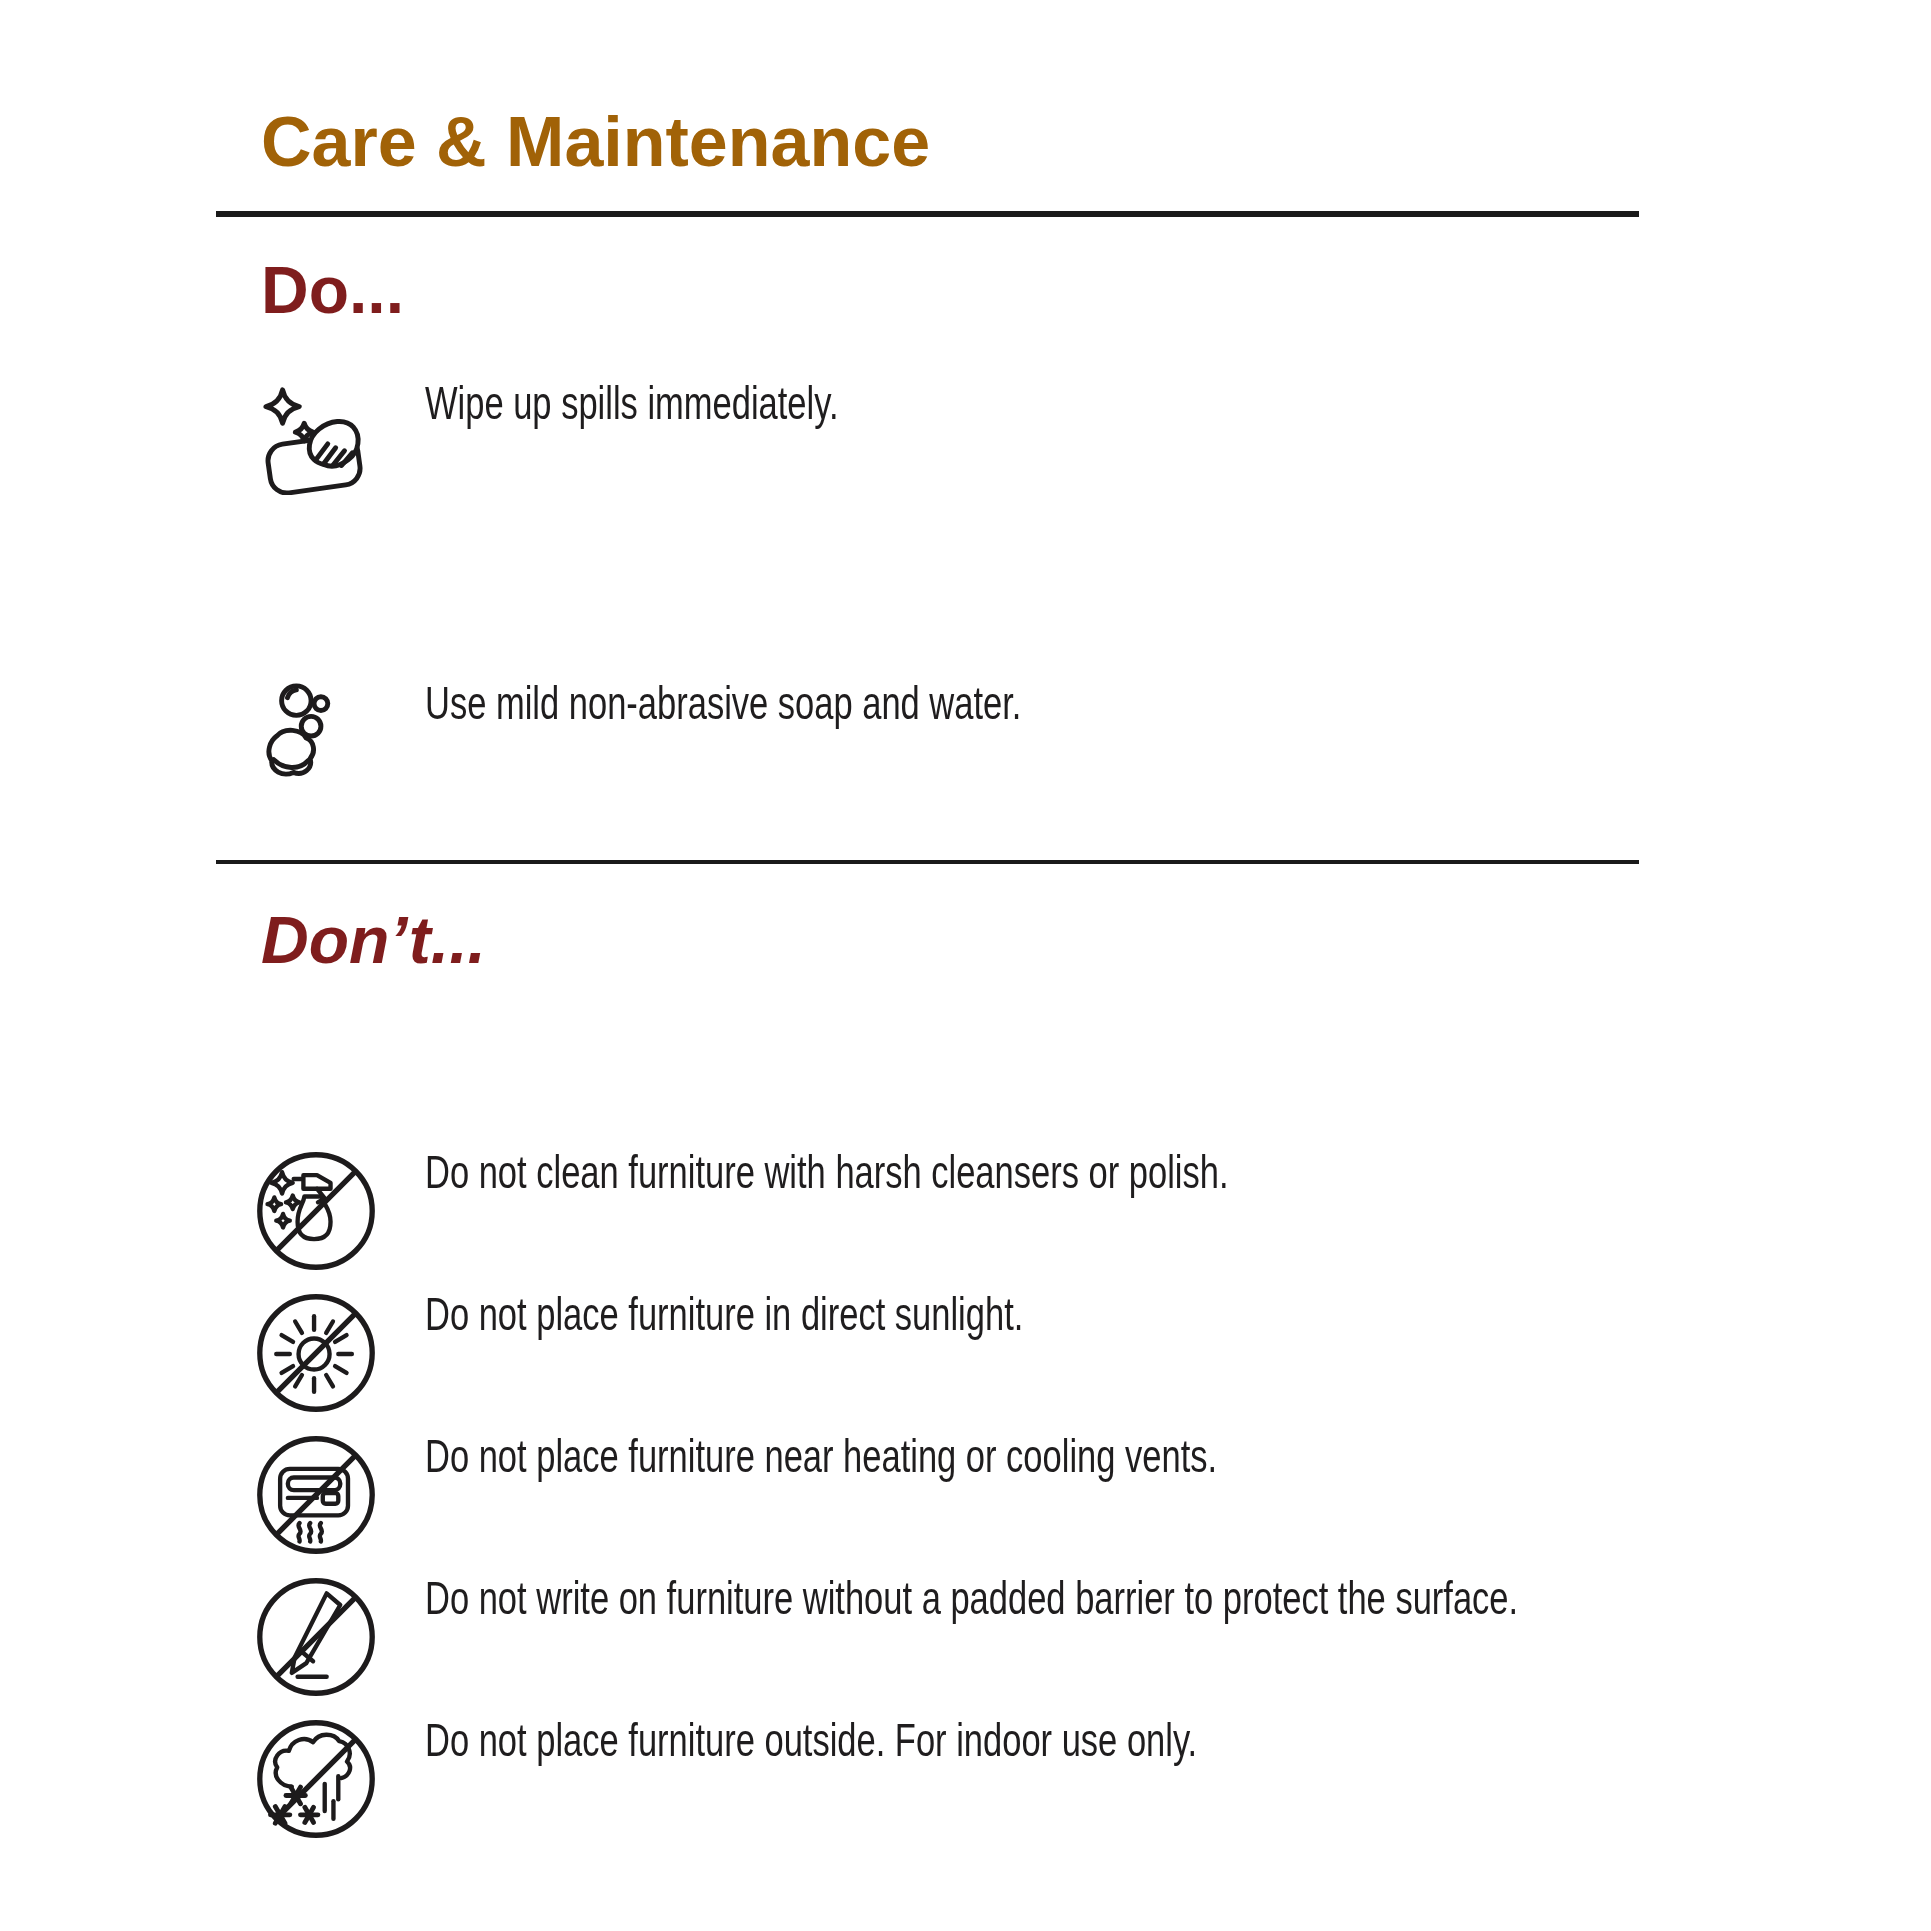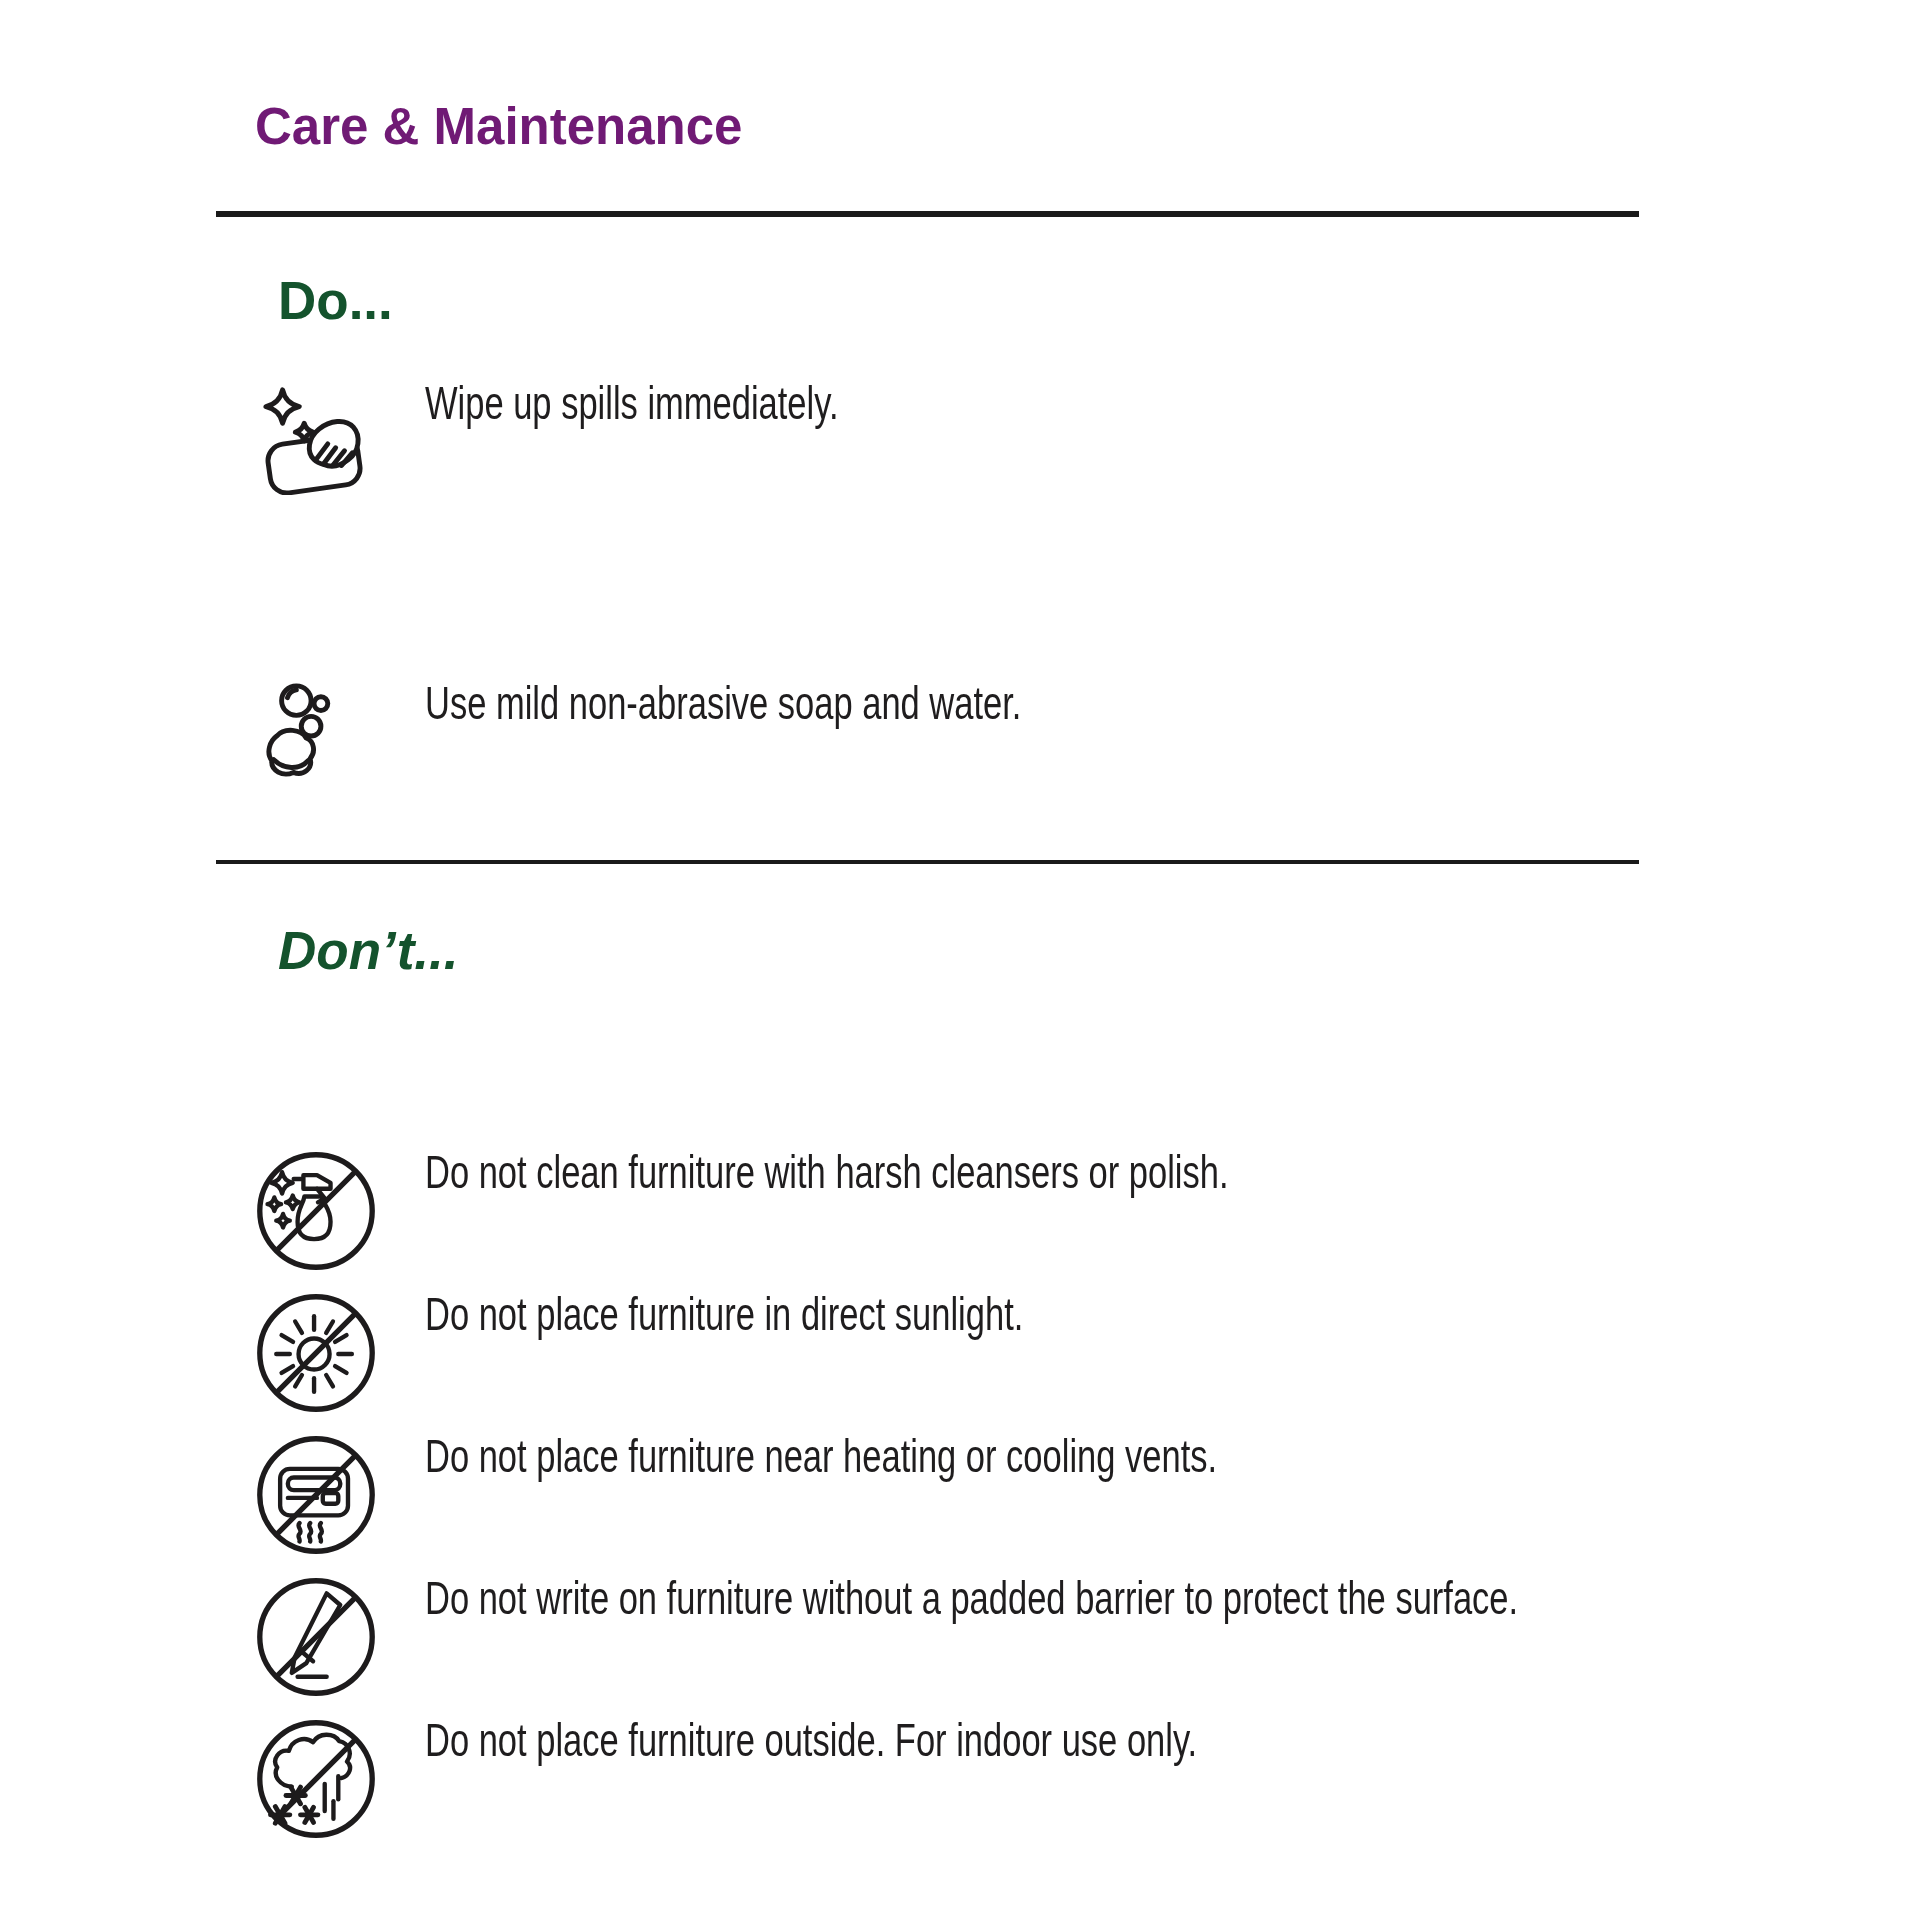--- a/index.html
+++ b/index.html
@@ -1,24 +1,24 @@
 <!DOCTYPE html>
 <html><head>
 <meta charset="utf-8">
 <style>
   html,body{margin:0;padding:0;background:#ffffff;}
   .page{position:relative;width:1931px;height:1931px;background:#fff;overflow:hidden;
         font-family:"Liberation Sans",sans-serif;color:#1d1b1c;}
-  .title{position:absolute;left:247px;top:93px;font-size:51px;font-weight:bold;
-         line-height:1;letter-spacing:0;color:#701a75;white-space:nowrap;margin:8px;}
+  .title{position:absolute;left:247px;top:93px;font-size:70px;font-weight:bold;
+         line-height:1;letter-spacing:0;color:#a16207;white-space:nowrap;margin:14px;}
   .rule{position:absolute;left:216px;width:1423px;background:#1a1a1a;}
   .rule-thick{top:211px;height:5.8px;}
   .rule-thin{top:860px;height:3.9px;}
-  .section-heading{position:absolute;left:261px;font-size:53px;font-weight:bold;
-         line-height:1;color:#14532d;margin:17px;white-space:nowrap;}
+  .section-heading{position:absolute;left:261px;font-size:66px;font-weight:bold;
+         line-height:1;color:#7f1d1d;margin:0;white-space:nowrap;}
   #do-heading{top:257px;}
   #dont-heading{top:907px;font-style:italic;}
   .row{position:absolute;left:253px;display:flex;align-items:flex-start;}
   .row-do{height:120px;}
   .row-dont{height:127px;}
   .icon-box{flex:0 0 126px;width:126px;height:100%;display:flex;
             align-items:center;justify-content:center;}
   .item-text{margin:0 0 0 46px;font-size:46px;line-height:1.1;color:#1f1d1e;
              white-space:nowrap;display:inline-block;transform:scaleX(0.75);
              transform-origin:0 50%;}

